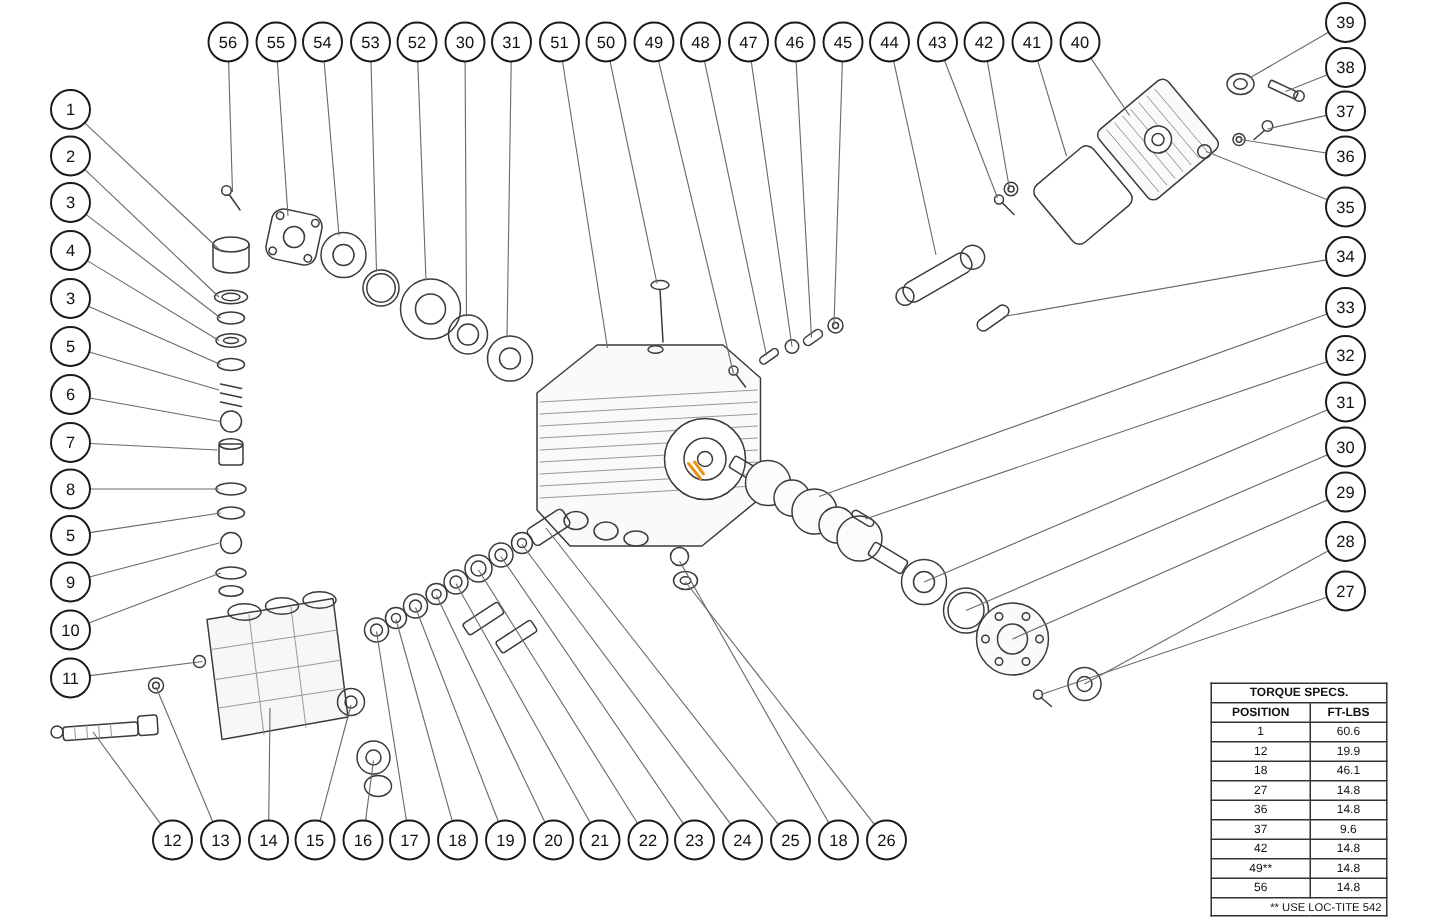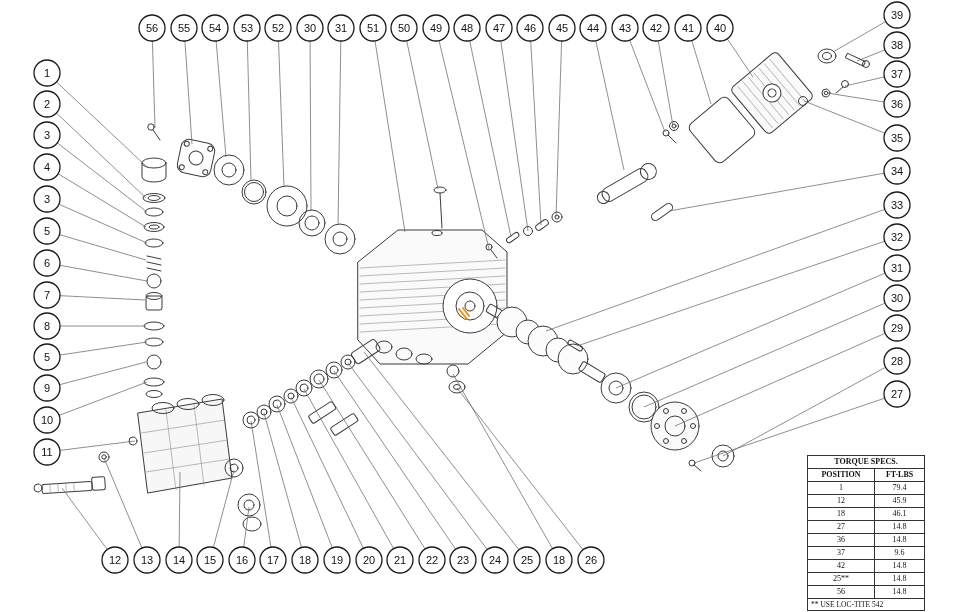--- a/index.html
+++ b/index.html
@@ -6,23 +6,23 @@
   body{width:955px;height:612px;overflow:hidden;font-family:"Liberation Sans",sans-serif;}
   .stage{position:relative;width:955px;height:612px;background:#fff;}
   svg{position:absolute;left:0;top:0;}
   .art{stroke:#3b3b3b;fill:none;stroke-width:1;stroke-linecap:round;stroke-linejoin:round;}
   .thin{stroke:#8d8d8d;stroke-width:.6;}
   .leader{stroke:#6a6a6a;stroke-width:.75;}
   .balloon{fill:#ffffff;stroke:#1a1a1a;stroke-width:1.3;}
   .balloon-num{fill:#111;font-size:11px;text-anchor:middle;font-family:"Liberation Sans",sans-serif;}
   .accent{stroke:#e8941a;stroke-width:2;fill:none;stroke-linecap:round;}
   #torque-table{position:absolute;left:807px;top:455px;width:118px;border-collapse:collapse;background:#fff;}
-  #torque-table th,#torque-table td{border:1px solid #333;font-size:8px;padding:1px 3px;text-align:center;color:#111;line-height:1.25;font-family:Liberation Serif, serif;}
+  #torque-table th,#torque-table td{border:1px solid #333;font-size:8px;padding:1px 3px;text-align:center;color:#111;line-height:1.25;}
   #torque-table thead th{font-weight:bold;font-size:8px;}
-  #torque-table tfoot td{text-align:left;font-size:7.5px;}
+  #torque-table tfoot td{text-align:right;font-size:7.5px;}
 </style>
 </head>
 <body>
 
 <div class="stage">
   <svg width="955" height="612" viewBox="0 0 955 612">
 
     <g class="art">
       <ellipse cx="154" cy="163" rx="12" ry="5"></ellipse>
       <path d="M142,163 v14 a12,5 0 0 0 24,0 v-14"></path>
@@ -591,25 +591,25 @@
           <th colspan="2">TORQUE SPECS.</th>
         </tr>
       <tr>
         <th>POSITION</th>
         <th>FT-LBS</th>
       </tr>
     </thead>
     <tbody id="torque-rows">
         <tr>
           <td>1</td>
-          <td>79.4</td>
+          <td>60.6</td>
         </tr>
         <tr>
           <td>12</td>
-          <td>45.9</td>
+          <td>19.9</td>
         </tr>
         <tr>
           <td>18</td>
           <td>46.1</td>
         </tr>
         <tr>
           <td>27</td>
           <td>14.8</td>
         </tr>
         <tr>
@@ -618,21 +618,21 @@
         </tr>
         <tr>
           <td>37</td>
           <td>9.6</td>
         </tr>
         <tr>
           <td>42</td>
           <td>14.8</td>
         </tr>
         <tr>
-          <td>25**</td>
+          <td>49**</td>
           <td>14.8</td>
         </tr>
         <tr>
           <td>56</td>
           <td>14.8</td>
         </tr>
       </tbody>
     <tfoot>
       <tr>
           <td colspan="2">** USE LOC-TITE 542</td>

